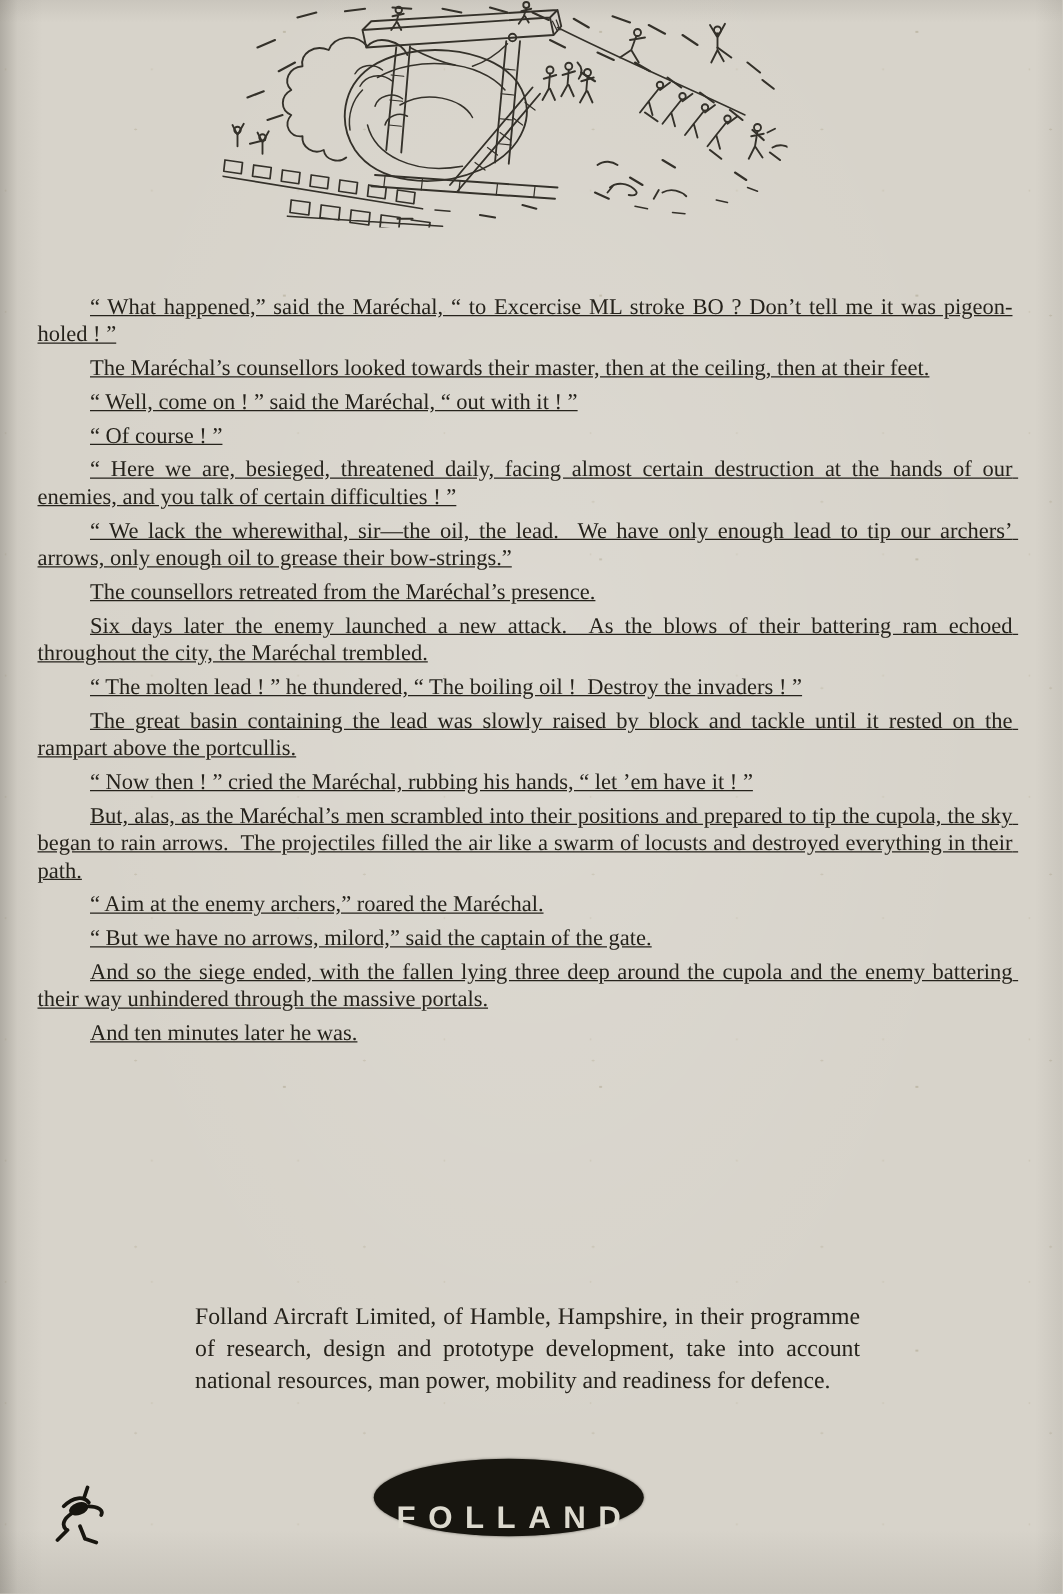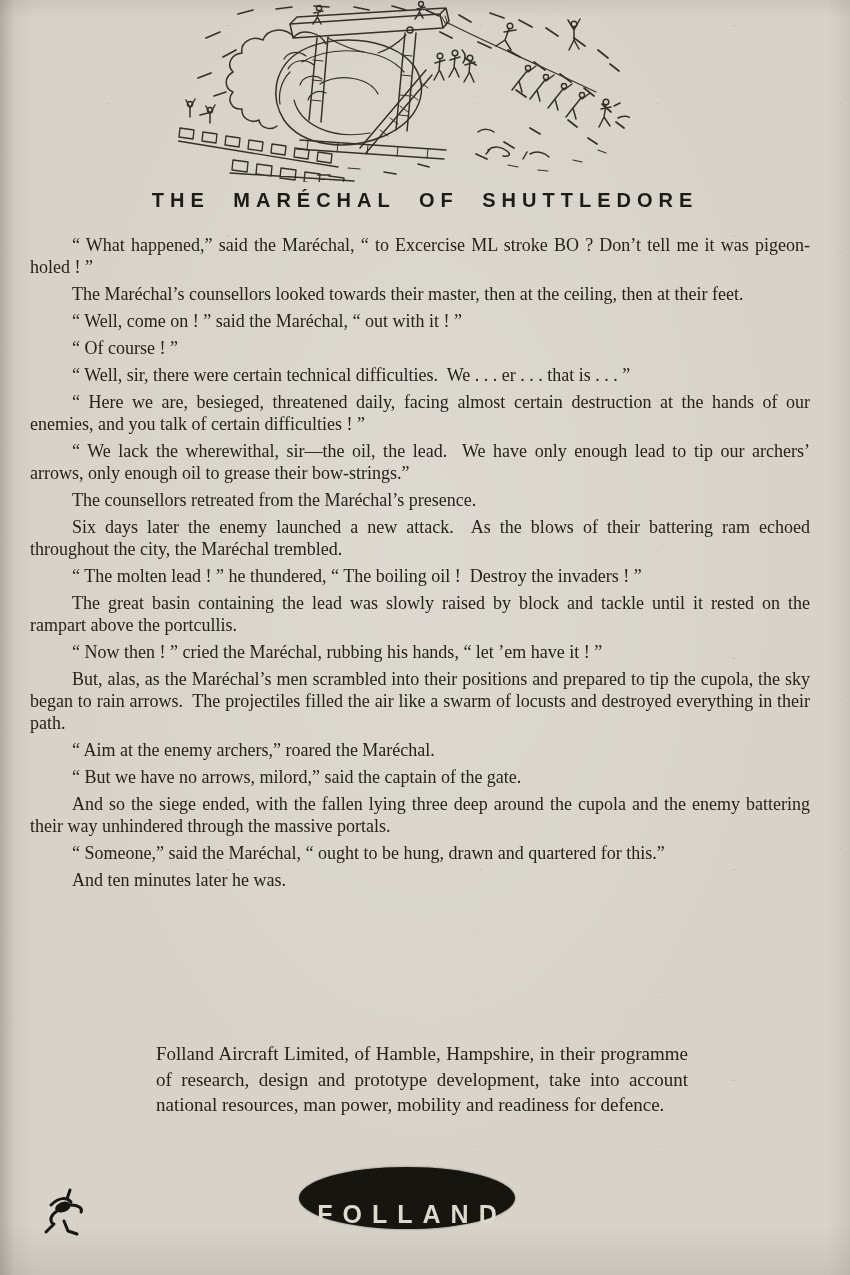--- a/index.html
+++ b/index.html
@@ -31,21 +31,21 @@
   .title{
     position:absolute;top:189px;left:0;width:100%;text-align:center;
     font-family:"Liberation Sans",sans-serif;font-weight:bold;
     font-size:20px;letter-spacing:6px;word-spacing:12px;color:var(--title_ink);
   }
   .story{
     position:absolute;top:234px;left:30px;width:792px;
     font-size:18px;line-height:22px;color:var(--ink);
     text-align:justify;
   }
-  .story p{margin:0 12px 5px 0;text-indent:42px;white-space:pre-wrap;}
+  .story p{margin:0 12px 5px 0;text-indent:42px;white-space:pre-wrap;text-decoration:underline;}
   .note{
     position:absolute;top:1041px;left:156px;width:532px;
     font-size:19px;line-height:25.5px;color:var(--ink);
     text-align:justify;white-space:pre-wrap;
   }
   .logo{
     position:absolute;left:299px;top:1167px;width:216px;height:62px;
     background:var(--logo_bg);border-radius:50%;
     display:flex;align-items:flex-end;justify-content:center;
     box-shadow:0 0 2px rgba(20,18,12,0.6);
@@ -125,40 +125,37 @@
           <path d="M396,27 l0,13 M390,20 L396,30 M402,19 L396,30 M396,40 l-5,10 M396,40 l5,9"></path>
         <circle cx="428" cy="102" r="2.8"></circle>
           <path d="M428,105 l-2,12 M423,109 l10,-2 M426,117 l-5,10 M426,117 l6,9 M436,106 l6,-3"></path>
 
         <path d="M310,150 c6,-5 14,-3 19,1 c5,4 1,6 -4,5 M313,148 l-5,6 M352,154 c7,-4 15,-1 19,3 M349,152 l-4,7 M300,132 c5,-4 12,-3 16,0 M440,118 c5,-3 11,-2 14,1"></path>
         <path stroke-width="1.2" d="M330,165 l10,2 M360,170 l10,1 M395,160 l9,2 M420,150 l8,3 M170,168 l12,1"></path>
       </g>
     </svg>
   </div>
 
-  <div class="title">THE MARÉCHAL OF SHUTTLEDORE</div>
 
   <div class="story">
       <p>“ What happened,” said the Maréchal, “ to Excercise ML stroke BO ? Don’t tell me it was pigeon-holed ! ”</p>
       <p>The Maréchal’s counsellors looked towards their master, then at the ceiling, then at their feet.</p>
       <p>“ Well, come on ! ” said the Maréchal, “ out with it ! ”</p>
       <p>“ Of course ! ”</p>
-      <p>“ Well, sir, there were certain technical difficulties.  We . . . er . . . that is . . . ”</p>
       <p>“ Here we are, besieged, threatened daily, facing almost certain destruction at the hands of our enemies, and you talk of certain difficulties ! ”</p>
       <p>“ We lack the wherewithal, sir—the oil, the lead.  We have only enough lead to tip our archers’ arrows, only enough oil to grease their bow-strings.”</p>
       <p>The counsellors retreated from the Maréchal’s presence.</p>
       <p>Six days later the enemy launched a new attack.  As the blows of their battering ram echoed throughout the city, the Maréchal trembled.</p>
       <p>“ The molten lead ! ” he thundered, “ The boiling oil !  Destroy the invaders ! ”</p>
       <p>The great basin containing the lead was slowly raised by block and tackle until it rested on the rampart above the portcullis.</p>
       <p>“ Now then ! ” cried the Maréchal, rubbing his hands, “ let ’em have it ! ”</p>
       <p>But, alas, as the Maréchal’s men scrambled into their positions and prepared to tip the cupola, the sky began to rain arrows.  The projectiles filled the air like a swarm of locusts and destroyed everything in their path.</p>
       <p>“ Aim at the enemy archers,” roared the Maréchal.</p>
       <p>“ But we have no arrows, milord,” said the captain of the gate.</p>
       <p>And so the siege ended, with the fallen lying three deep around the cupola and the enemy battering their way unhindered through the massive portals.</p>
-      <p>“ Someone,” said the Maréchal, “ ought to be hung, drawn and quartered for this.”</p>
       <p>And ten minutes later he was.</p>
     </div>
 
   <div class="note">Folland Aircraft Limited, of Hamble, Hampshire, in their programme of research, design and prototype development, take into account national resources, man power, mobility and readiness for defence.</div>
 
   <div class="logo">
     <span>FOLLAND</span>
   </div>
 
   <div class="doodle">

